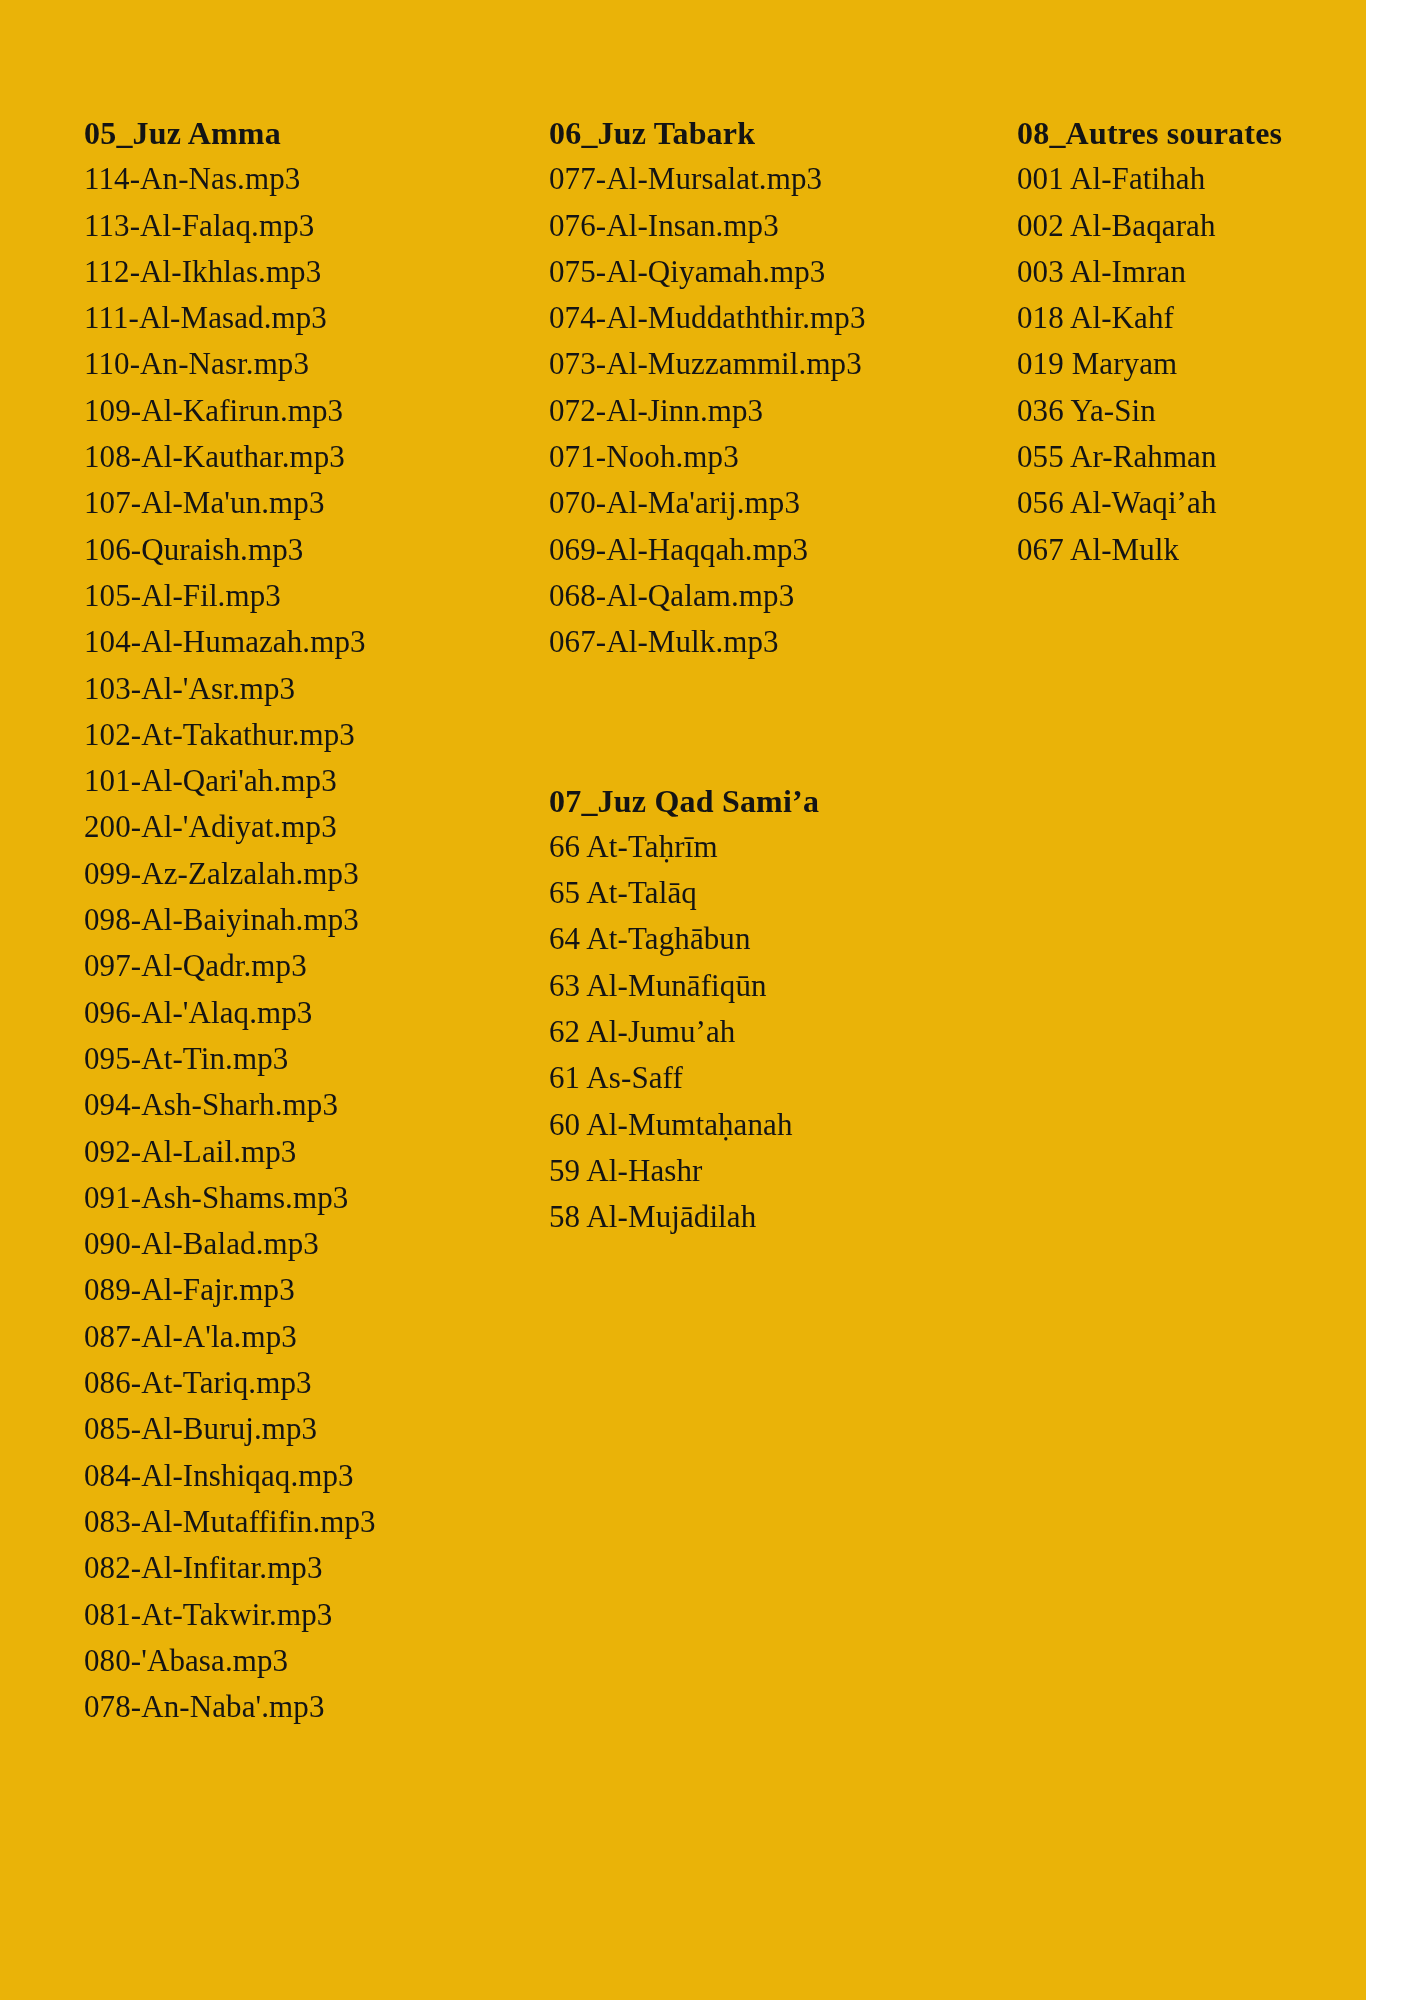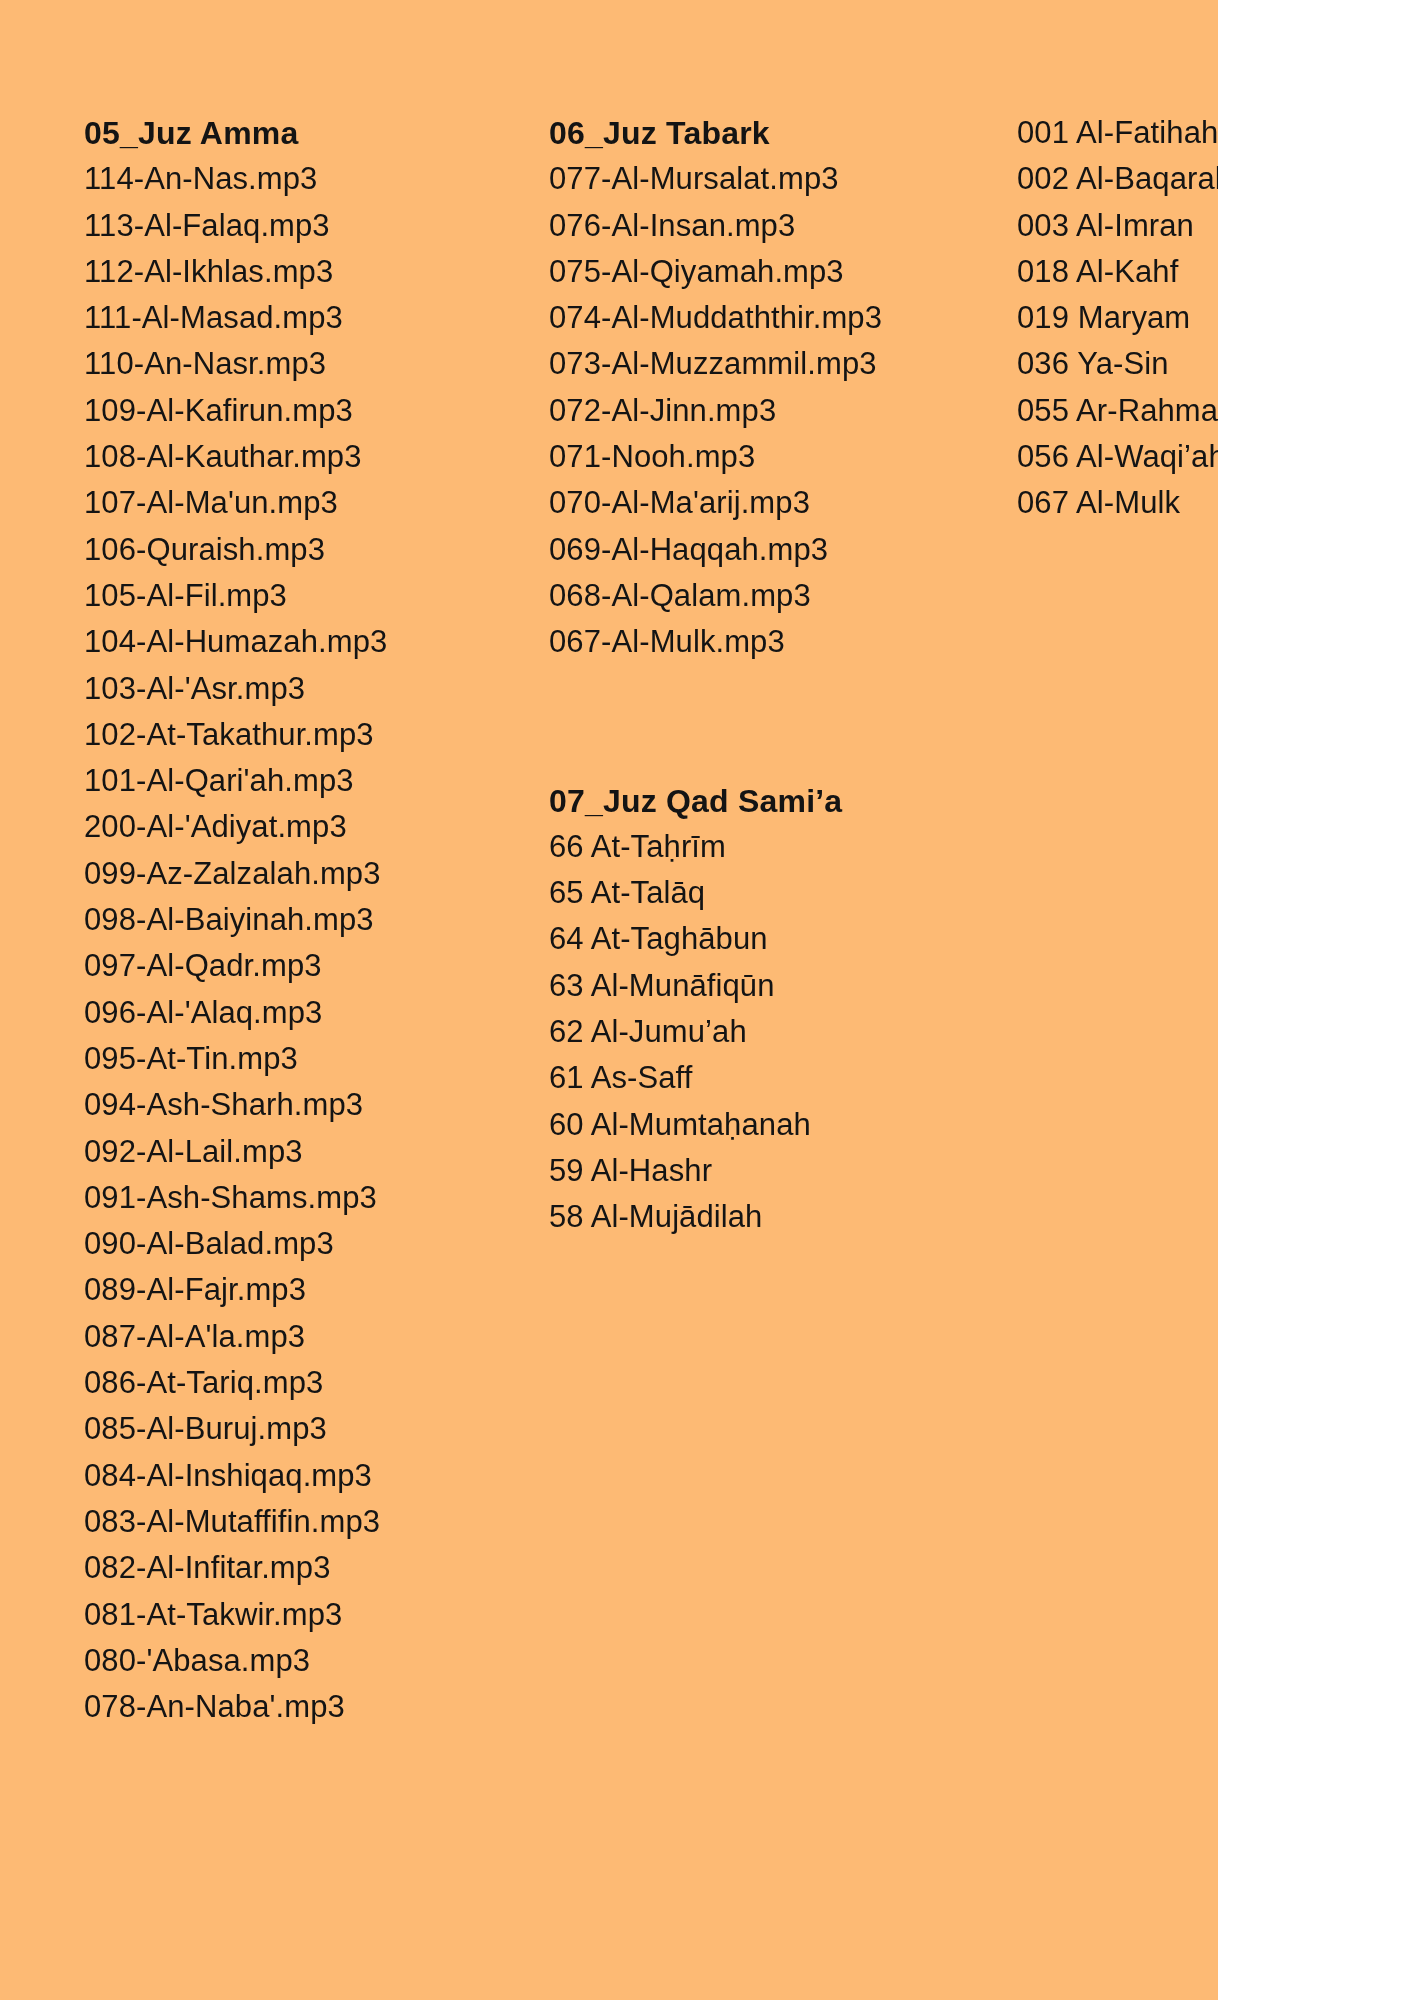--- a/index.html
+++ b/index.html
@@ -2,24 +2,24 @@
 <html><head>
 <meta charset="utf-8">
 <style>
   html, body {
     margin: 0;
     padding: 0;
     background: #ffffff;
   }
   .page {
     position: relative;
-    width: 1218px;
+    width: 1366px;
     height: 2000px;
-    background: #fdba74;
-    font-family: Liberation Sans, sans-serif;
+    background: #eab308;
+    font-family: Liberation Serif, serif;
     color: #141414;
     overflow: hidden;
   }
   .col {
     position: absolute;
     top: 110px;
   }
   .col-0 { left: 84px;  width: 440px; }
   .col-1 { left: 549px; width: 445px; }
   .col-2 { left: 1017px; width: 380px; }
@@ -107,20 +107,21 @@
         <div class="list-item">63 Al-Munāfiqūn</div>
         <div class="list-item">62 Al-Jumu’ah</div>
         <div class="list-item">61 As-Saff</div>
         <div class="list-item">60 Al-Mumtaḥanah</div>
         <div class="list-item">59 Al-Hashr</div>
         <div class="list-item">58 Al-Mujādilah</div>
       </div>
     </div>
   <div class="col col-2">
       <div class="section">
+        <div class="section-header">08_Autres sourates</div>
         <div class="list-item">001 Al-Fatihah</div>
         <div class="list-item">002 Al-Baqarah</div>
         <div class="list-item">003 Al-Imran</div>
         <div class="list-item">018 Al-Kahf</div>
         <div class="list-item">019 Maryam</div>
         <div class="list-item">036 Ya-Sin</div>
         <div class="list-item">055 Ar-Rahman</div>
         <div class="list-item">056 Al-Waqi’ah</div>
         <div class="list-item">067 Al-Mulk</div>
       </div>

